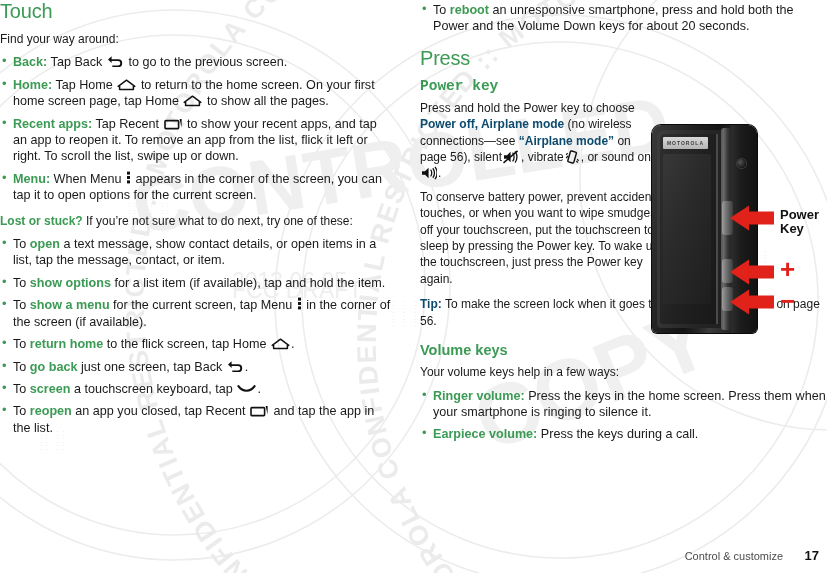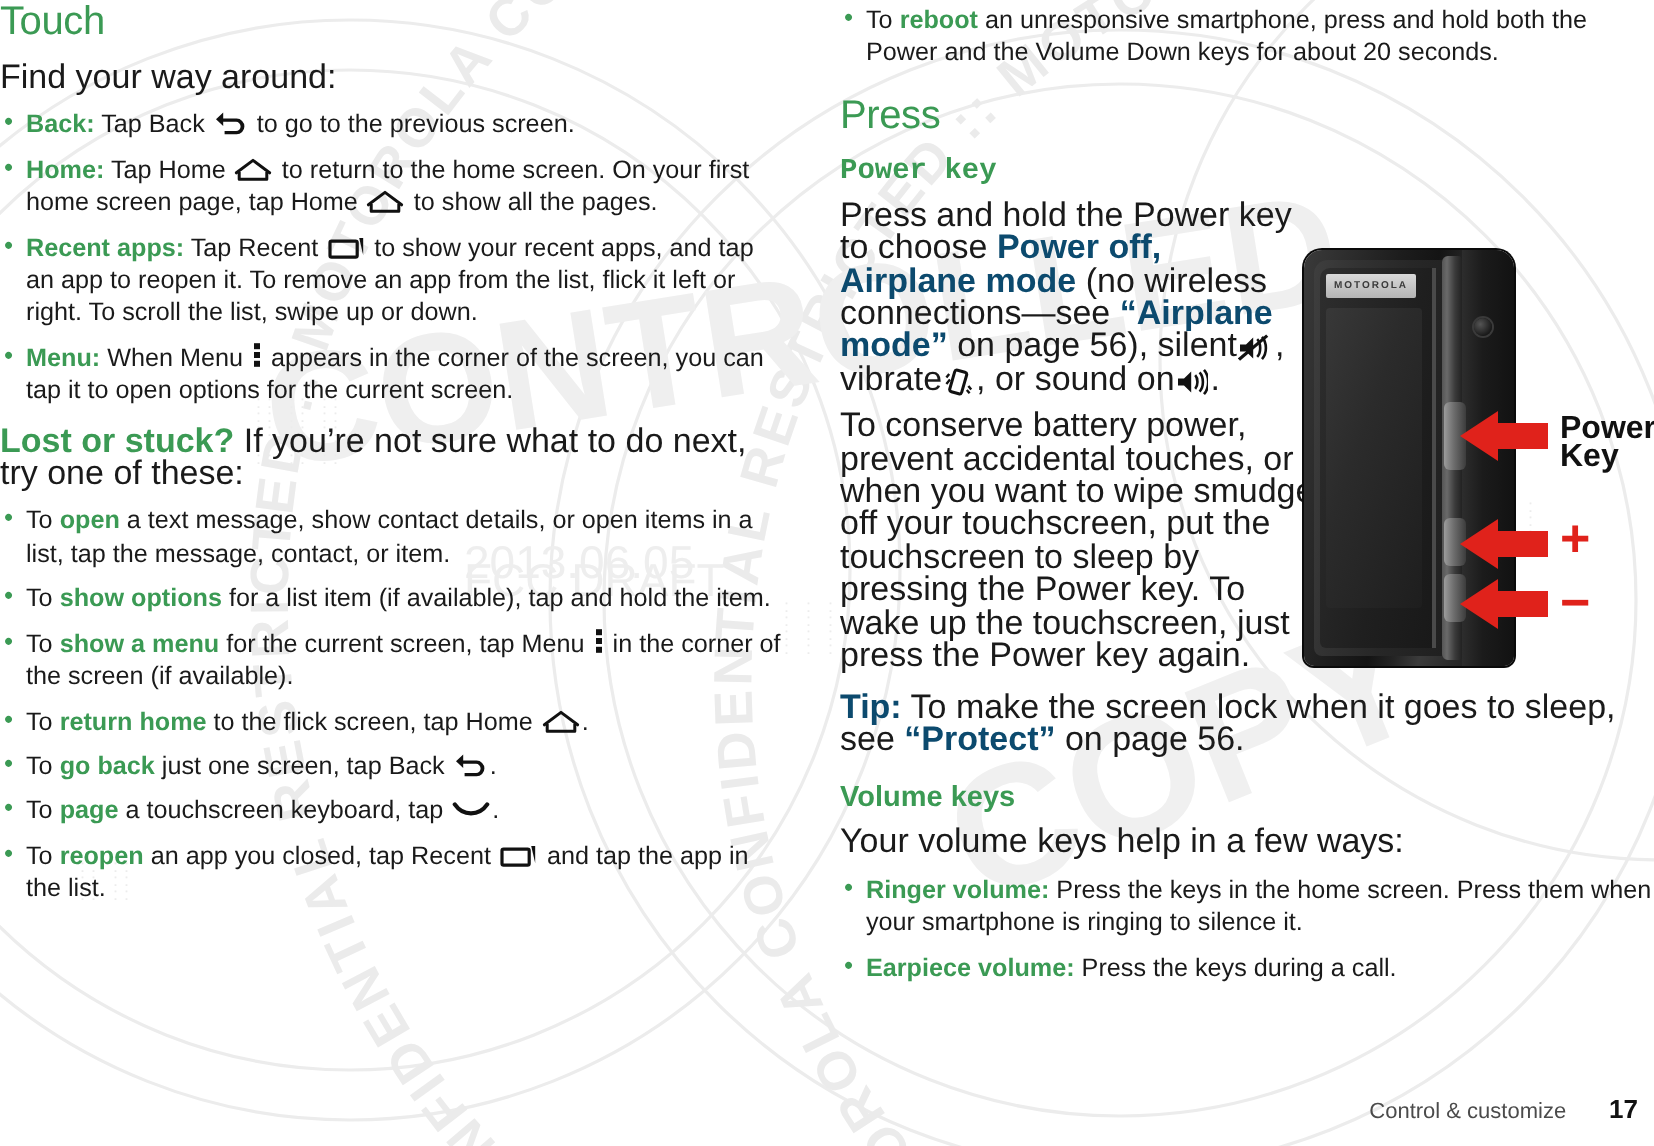--- a/index.html
+++ b/index.html
@@ -53,21 +53,21 @@
     letter-spacing:-0.2px;
   }
   h2.sub {
     color:#3b9a54;
     font-size:14.5px;
     font-weight:700;
     margin:13px 0 5px 0;
     line-height:17px;
   }
   p.body {
-    font-size:17px;
+    font-size:12px;
     line-height:16.4px;
     margin:0 0 7px 0;
   }
   ul.bl { list-style:none; margin:0 0 2px 0; padding:0; }
   ul.bl > li {
     position:relative;
     font-size:12.6px;
     line-height:16.4px;
     padding-left:13px;
     margin-bottom:6px;
@@ -160,21 +160,21 @@
     background:radial-gradient(circle at 35% 35%,#555,#1a1a1a 70%);
     box-shadow:0 0 0 1px #3a3a3a;
   }
 
   .arrow { position:absolute; }
   .arrow svg { display:block; }
   .fig-label {
     position:absolute;
     color:#111;
     font-weight:700;
-    font-size:16px;
+    font-size:13px;
     line-height:13.5px;
     font-family:"Liberation Sans", sans-serif;
   }
   .fig-sign {
     position:absolute;
     color:#e0221b;
     font-weight:700;
     font-size:26px;
     line-height:20px;
     font-family:"Liberation Sans", sans-serif;
@@ -365,21 +365,21 @@
         <span>just one screen, tap Back</span>
         <span class="ic">
           <svg width="17" height="13" viewBox="0 0 17 13">
             <path d="M4.6 1.2 L1 4.6 L4.6 8.0 L4.6 5.9 L11 5.9 A2.3 2.3 0 0 1 11 10.5 L5.3 10.5 L5.3 12.1 L11.3 12.1 A3.9 3.9 0 0 0 11.3 4.3 L4.6 4.3 Z" fill="#111"></path>
           </svg>
         </span><span>.</span>
       </li>
 
       <li>
         <span>To</span>
-        <span class="g">page</span>
+        <span class="g">screen</span>
         <span>a touchscreen keyboard, tap</span>
         <span class="ic" style="vertical-align:-1px;">
           <svg width="19" height="10" viewBox="0 0 19 10">
             <path d="M1.4 2.2 C5.5 8.2 13.5 8.2 17.6 2.2" fill="none" stroke="#111" stroke-width="2.1" stroke-linecap="round"></path>
           </svg>
         </span><span>.</span>
       </li>
 
       <li>
         <span>To</span>

